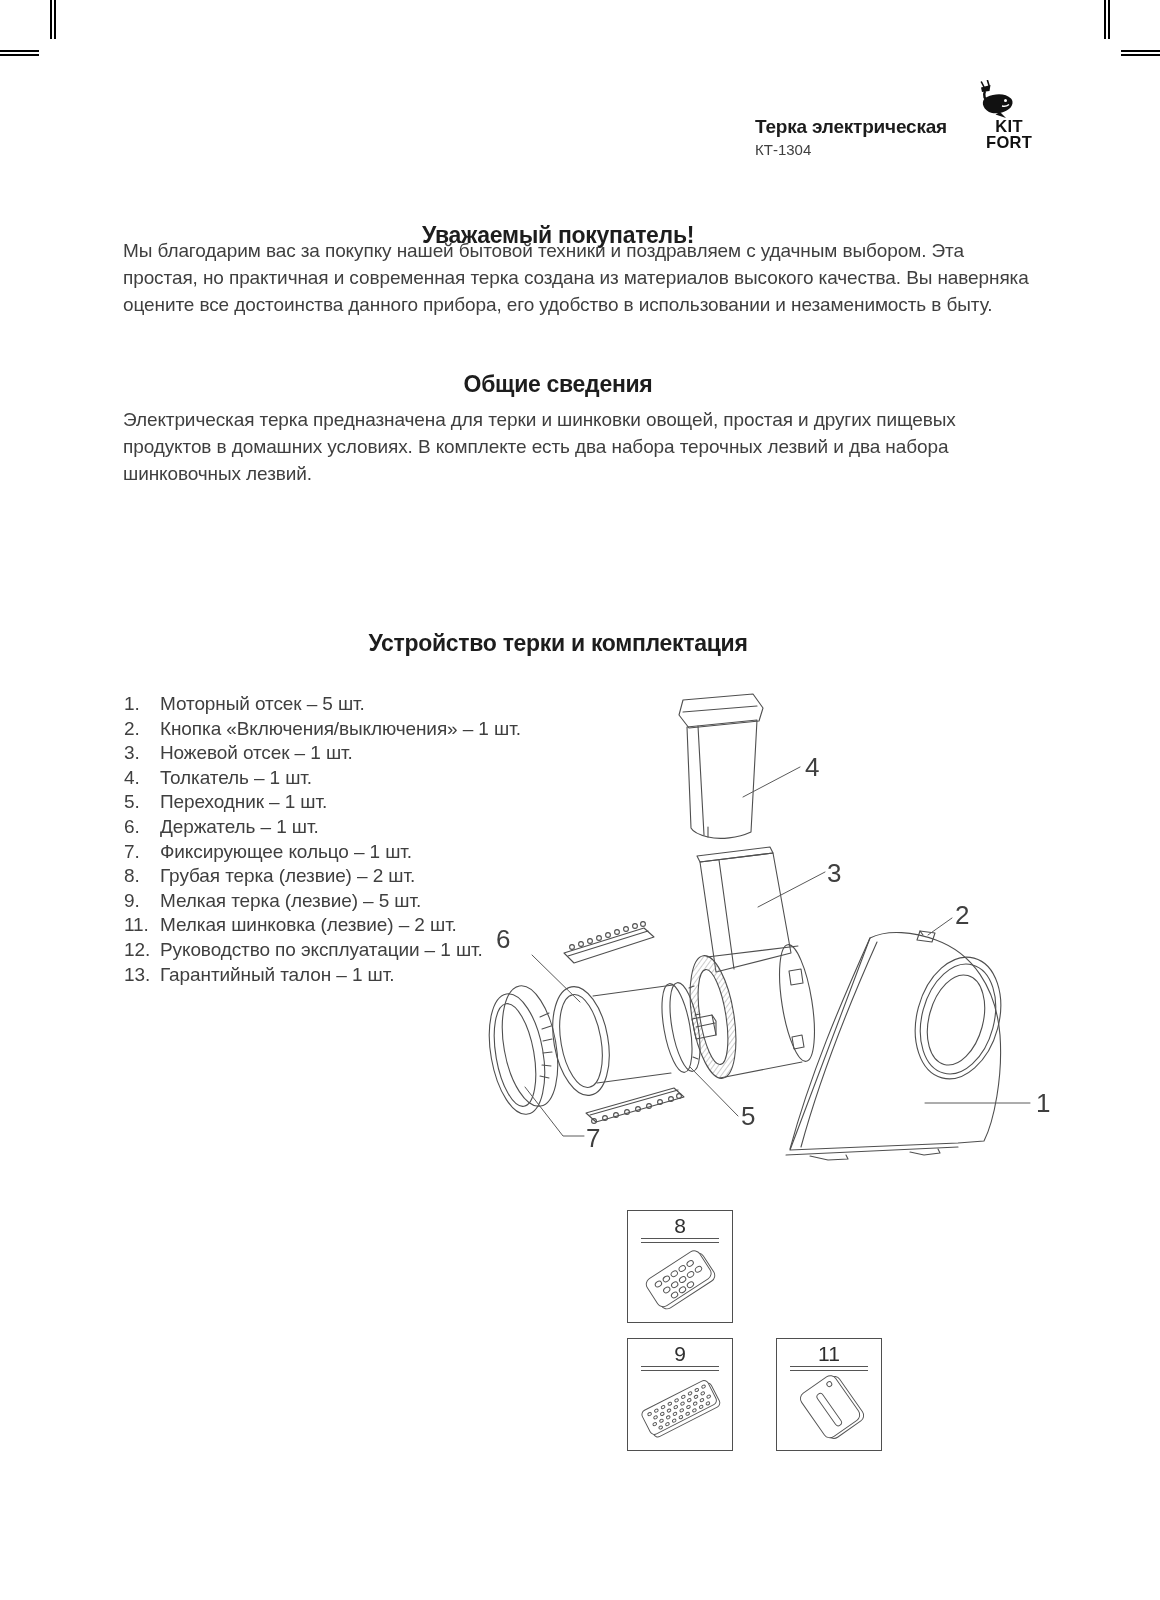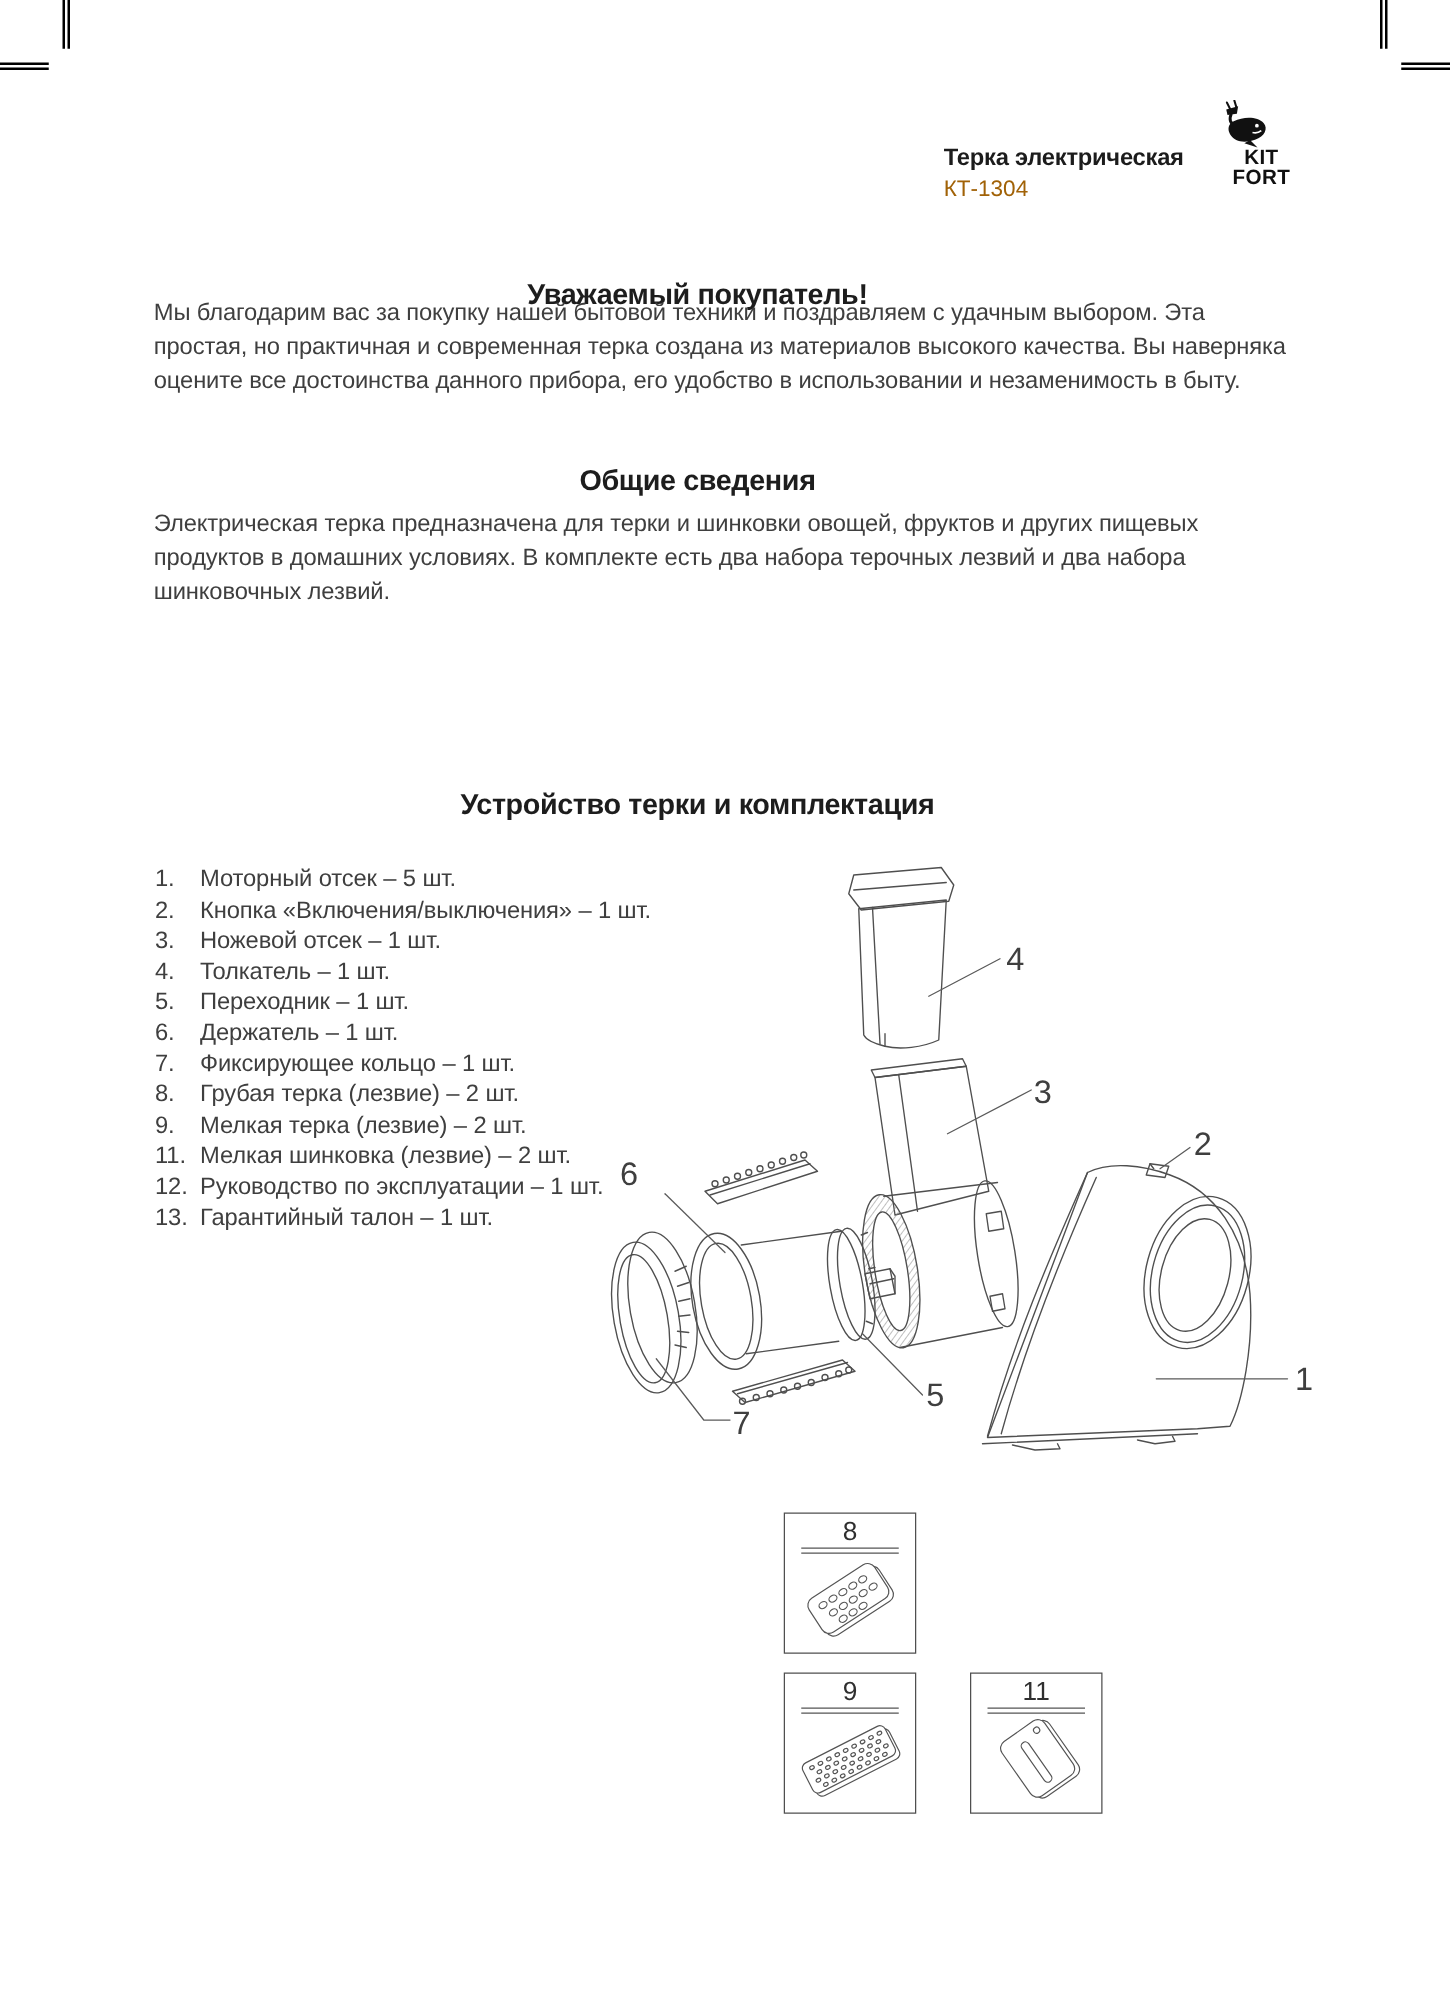--- a/index.html
+++ b/index.html
@@ -6,21 +6,21 @@
   .page{position:relative;width:1160px;height:1457px;background:#ffffff;overflow:hidden;
         font-family:"Liberation Sans",sans-serif;color:#3f3f3f;}
   
   .cm-v{position:absolute;width:6px;height:39px;box-sizing:border-box;
         border-left:2px solid #000;border-right:2px solid #000;}
   .cm-h{position:absolute;width:39px;height:6px;box-sizing:border-box;
         border-top:2px solid #000;border-bottom:2px solid #000;}
   
   .prod-head{position:absolute;left:755px;top:116px;}
   .prod-title{font-size:19px;font-weight:bold;color:#1c1c1c;letter-spacing:-0.2px;}
-  .prod-model{font-size:18px;color:#a16207;margin-top:3px;}
+  .prod-model{font-size:15px;color:#404040;margin-top:3px;}
   .logo{position:absolute;left:968px;top:80px;width:90px;height:80px;text-align:center;}
   .logo-whale{position:absolute;left:4px;top:0;}
   .logo-text{position:absolute;left:18px;top:39px;font-size:16.5px;font-weight:bold;
              color:#111;line-height:15.5px;letter-spacing:0.3px;}
   
   .h-center{position:absolute;left:123px;width:870px;text-align:center;
             font-size:23px;font-weight:bold;color:#1d1d1d;letter-spacing:-0.3px;}
   .para{position:absolute;left:123px;width:916px;font-size:19px;line-height:27px;
         color:#3f3f3f;letter-spacing:-0.1px;}
   
@@ -74,21 +74,21 @@
     <div class="logo-text">
       <div>KIT</div>
       <div>FORT</div>
     </div>
   </div>
 
   <div class="h-center" style="top:192px;margin-top:30px;">Уважаемый покупатель!</div>
   <div class="para" style="top:237px;">Мы благодарим вас за покупку нашей бытовой техники и поздравляем с удачным выбором. Эта простая, но практичная и современная терка создана из материалов высокого качества. Вы наверняка оцените все достоинства данного прибора, его удобство в использовании и незаменимость в быту.</div>
 
   <div class="h-center" style="top:371px;">Общие сведения</div>
-  <div class="para" style="top:406px;">Электрическая терка предназначена для терки и шинковки овощей, фруктов и других пищевых продуктов в домашних условиях. В комплекте есть два набора терочных лезвий и два набора шинковочных лезвий.</div>
+  <div class="para" style="top:406px;">Электрическая терка предназначена для терки и шинковки овощей, простая и других пищевых продуктов в домашних условиях. В комплекте есть два набора терочных лезвий и два набора шинковочных лезвий.</div>
 
   <div class="h-center" style="top:630px;">Устройство терки и комплектация</div>
 
   <div class="list">
     <div class="li">
         <span class="li-num">1.</span>
         <span class="li-text">Моторный отсек – 5 шт.</span>
       </div>
     <div class="li">
         <span class="li-num">2.</span>
@@ -113,21 +113,21 @@
     <div class="li">
         <span class="li-num">7.</span>
         <span class="li-text">Фиксирующее кольцо – 1 шт.</span>
       </div>
     <div class="li">
         <span class="li-num">8.</span>
         <span class="li-text">Грубая терка (лезвие) – 2 шт.</span>
       </div>
     <div class="li">
         <span class="li-num">9.</span>
-        <span class="li-text">Мелкая терка (лезвие) – 2 шт.</span>
+        <span class="li-text">Мелкая терка (лезвие) – 5 шт.</span>
       </div>
     <div class="li">
         <span class="li-num">11.</span>
         <span class="li-text">Мелкая шинковка (лезвие) – 2 шт.</span>
       </div>
     <div class="li">
         <span class="li-num">12.</span>
         <span class="li-text">Руководство по эксплуатации – 1 шт.</span>
       </div>
     <div class="li">

